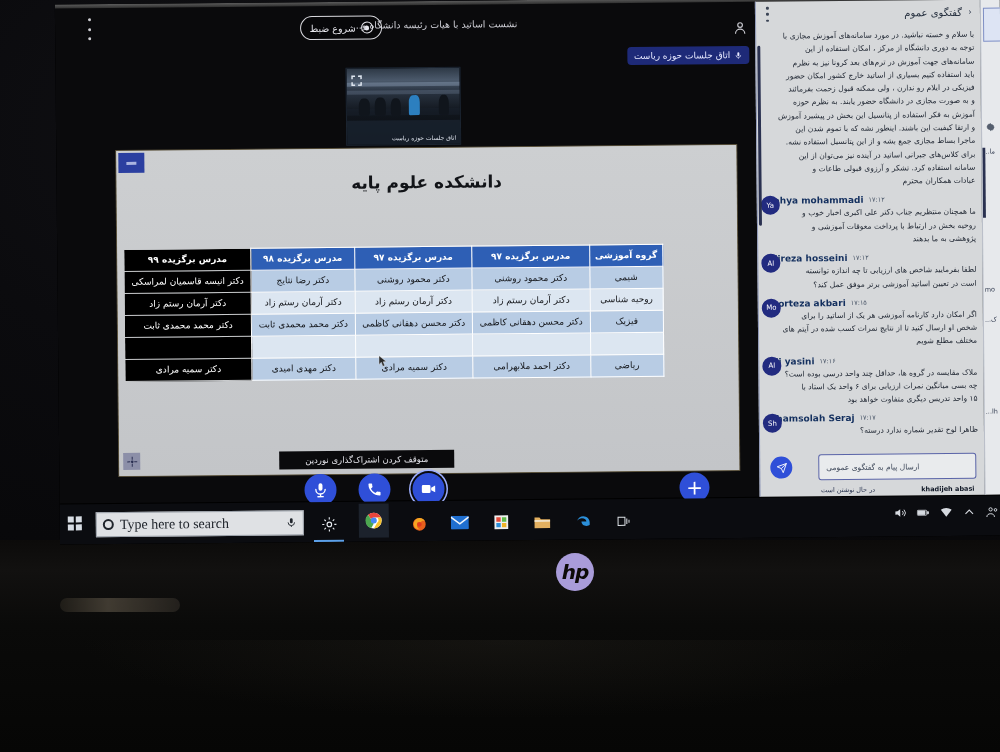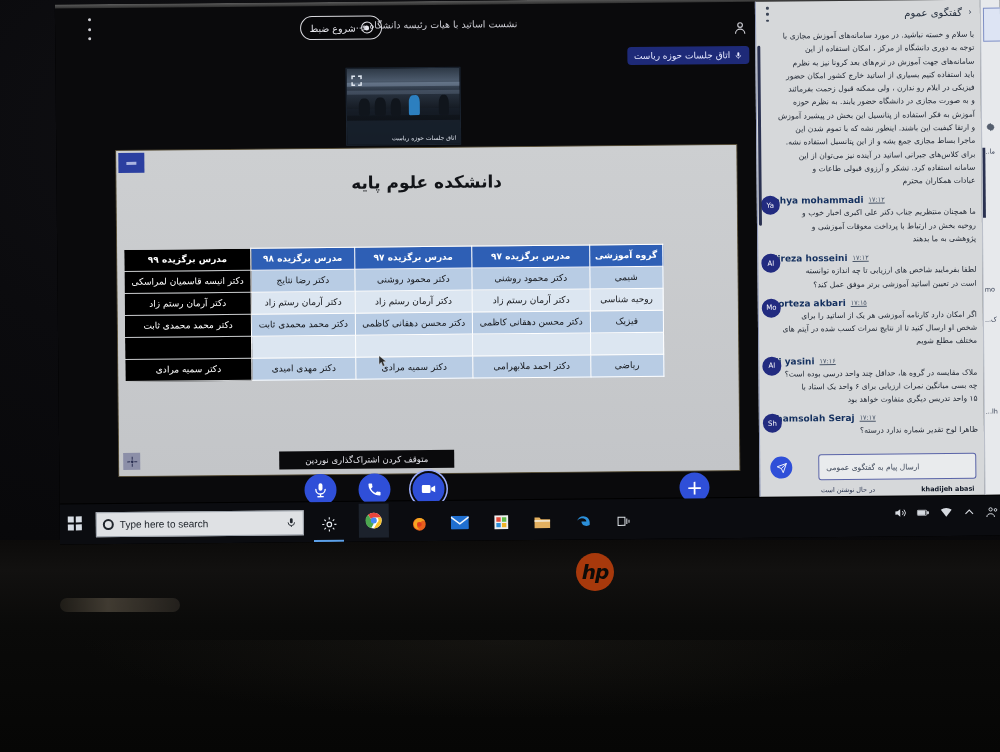--- a/index.html
+++ b/index.html
@@ -11,22 +11,22 @@
 
   
   .desk { position:absolute; inset:0; background:
       radial-gradient(130% 85% at 50% 18%, #141418 0%, #0b0b0e 45%, #050506 100%);
   }
   .laptop-base {
     position:absolute; left:0; top:540px; width:1000px; height:212px;
     background:linear-gradient(180deg,#0c0b0a 0%,#121110 14%,#0a0a09 40%,#060605 100%);
   }
   .hp-logo {
-    position:absolute; left:576px; top:553px; width:38px; height:38px;
-    border-radius:50%; background:#c2410c;
+    position:absolute; left:556px; top:553px; width:38px; height:38px;
+    border-radius:50%; background:#c4b5fd;
     display:flex; align-items:center; justify-content:center;
     color:#0d0b07; font-style:italic; font-weight:bold; font-size:20px;
     letter-spacing:-1px; opacity:.85;
   }
   .trackpad-strip {
     position:absolute; left:60px; top:598px; width:120px; height:14px;
     background:linear-gradient(90deg,#2e2a22,#6b6151 40%,#35302a 100%);
     border-radius:7px; opacity:.55; filter:blur(.6px);
   }
   .key-glow { position:absolute; left:0; top:640px; width:1000px; height:112px;
@@ -170,21 +170,21 @@
 
   .chat-scroll { flex:1; position:relative; overflow:hidden; padding:2px 6px 0 10px; }
   .chat-scroll::after { content:""; position:absolute; left:1px; top:18px; width:3px; height:180px;
     background:#2a3150; border-radius:2px; }
 
   .msg { margin-bottom:7px; position:relative; padding-right:0; }
   .msg-body { font-size:7.6px; line-height:1.75; color:#1d2430; text-align:right;
     white-space:pre-line; padding-left:4px; }
   .msg-head { display:flex; align-items:center; justify-content:flex-end; gap:5px; margin-bottom:1px; }
   .msg-name { font-size:9px; color:#14305f; font-weight:bold; direction:ltr; }
-  .msg-time { font-size:6.5px; color:#4a5668; direction:ltr;text-decoration:underline; }
+  .msg-time { font-size:6.5px; color:#4a5668; direction:ltr; }
   .avatar {
     position:absolute; left:-7px; width:19px; height:19px; border-radius:50%;
     background:#222b80; color:#fff; font-size:7px;
     display:flex; align-items:center; justify-content:center; direction:ltr;
   }
   .avatar.top { top:0; }
 
   .chat-foot { flex:none; height:48px; padding:4px 8px 0 8px; position:relative; }
   .chat-input {
     position:absolute; right:8px; top:6px; width:158px; height:26px;
@@ -217,21 +217,21 @@
     background:#0b0c10;
   }
   .winlogo { position:absolute; left:8px; top:12px; width:15px; height:15px; }
   .winlogo i { position:absolute; width:6px; height:6px; background:#d8dde4; }
   .search-box {
     position:absolute; left:36px; top:8px; width:208px; height:25px;
     background:#dfe1e4; border:1px solid #9aa0a8; display:flex; align-items:center;
     padding:0 6px; direction:ltr; gap:6px;
   }
   .search-ring { width:11px; height:11px; border:2px solid #20252c; border-radius:50%; flex:none; }
-  .search-txt { font-size:10px; color:#20252c; font-family:Liberation Sans, sans-serif; }
+  .search-txt { font-size:14px; color:#20252c; font-family:Liberation Serif, serif; }
   .mic-ic { margin-left:auto; color:#20252c; }
   .tb-icons { position:absolute; left:258px; top:8px; display:flex; align-items:center; gap:19px; }
   .tb-ic { width:22px; height:22px; display:flex; align-items:center; justify-content:center; position:relative; }
   .tb-ic.open::after { content:""; position:absolute; left:-4px; bottom:-7px; width:30px; height:2px; background:#5ca0e8; }
   .tb-ic.highlight { background:#1c222c; width:30px; height:34px; margin-top:-6px; }
   .tray { position:absolute; right:6px; top:10px; display:flex; align-items:center; gap:10px; color:#d6dae0; }
   .tray svg { width:13px; height:13px; }
 </style>
 </head>
 <body>

